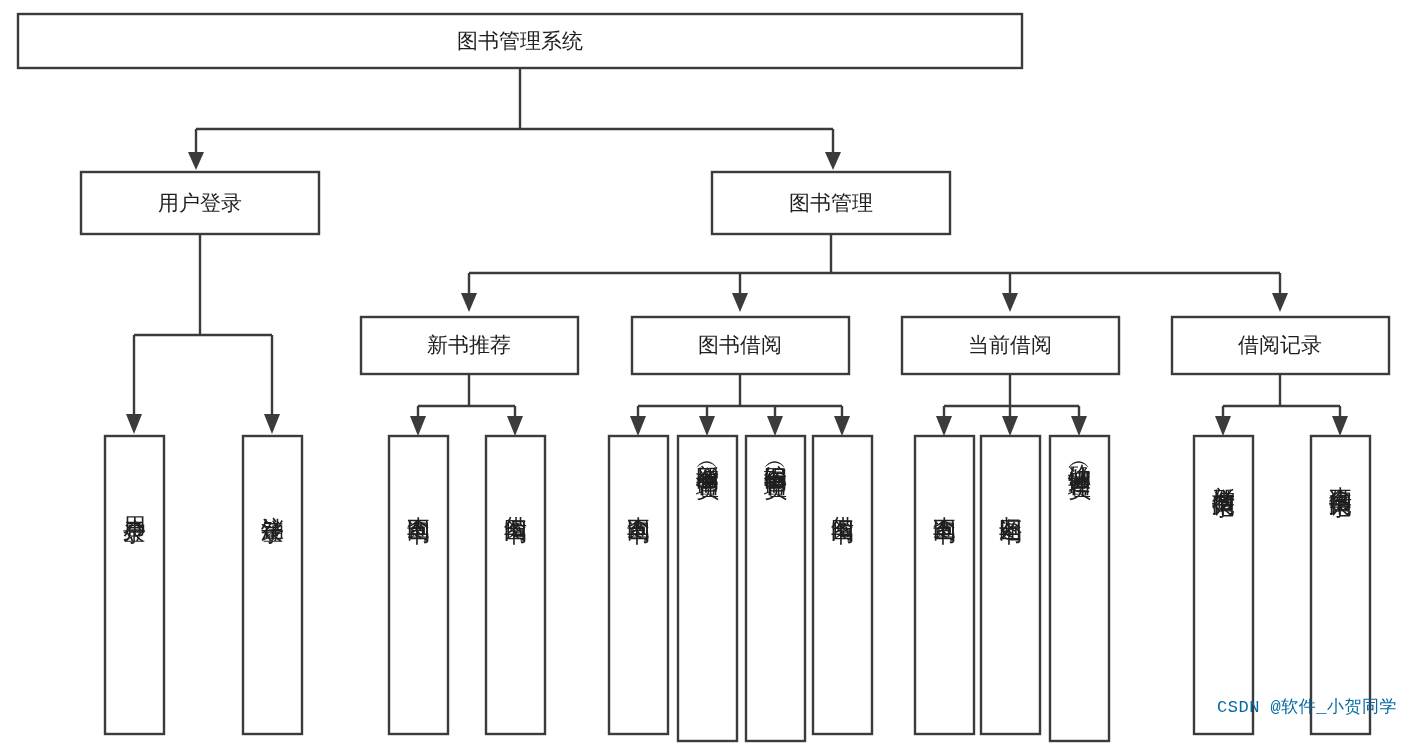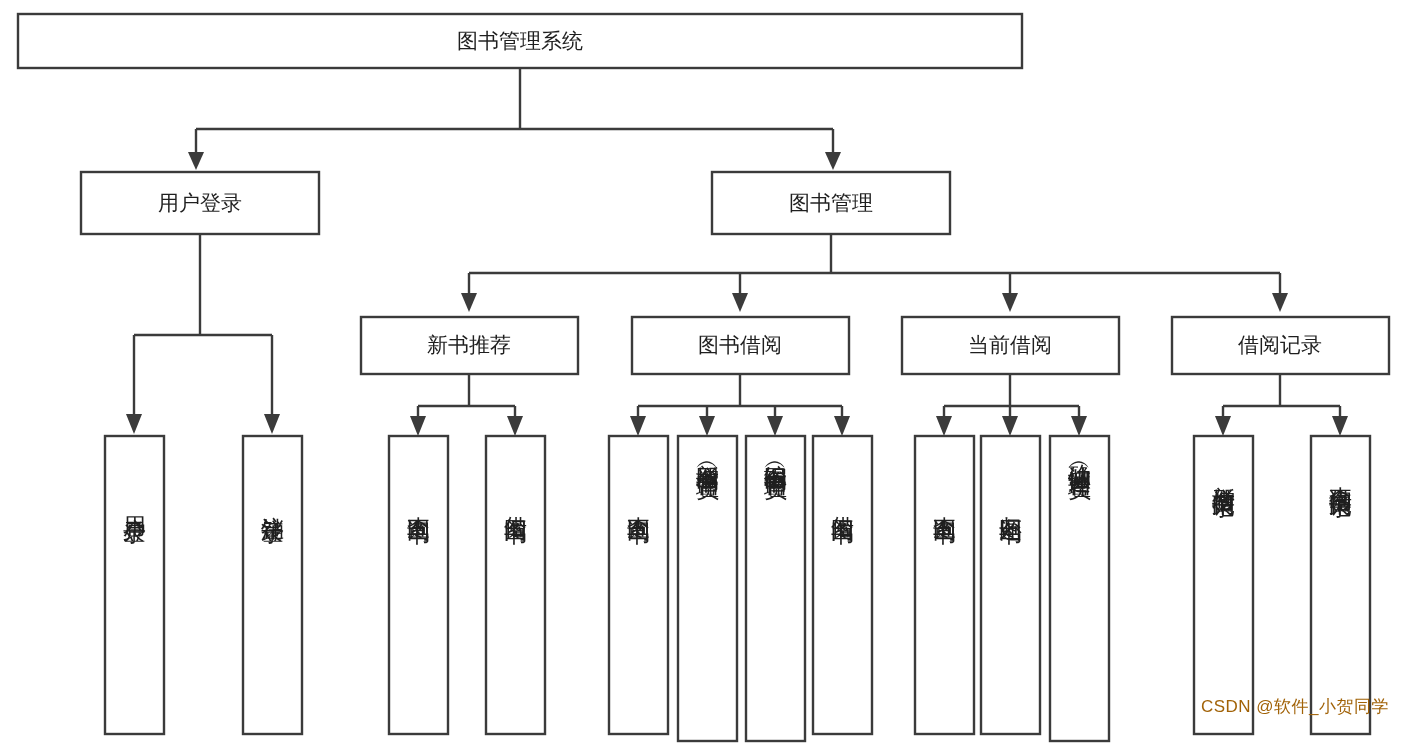--- a/index.html
+++ b/index.html
@@ -62,25 +62,25 @@
     text-orientation: upright;
     font-family: "Liberation Sans", "DejaVu Sans", sans-serif;
     font-size: 23px;
     line-height: 1;
     letter-spacing: 2px;
     color: #1f1f1f;
     white-space: nowrap;
   }
   .watermark {
     position: absolute;
-    right: 16px;
+    right: 8px;
     bottom: 6px;
-    font-family: Liberation Sans, sans-serif;
+    font-family: Liberation Mono, monospace;
     font-size: 17px;
-    color: #a16207;
+    color: #0369a1;
     letter-spacing: 0.5px;
     white-space: nowrap;
     pointer-events: none;
   }
 </style>
 </head>
 <body>
 
 <div id="diagram-root">
 

